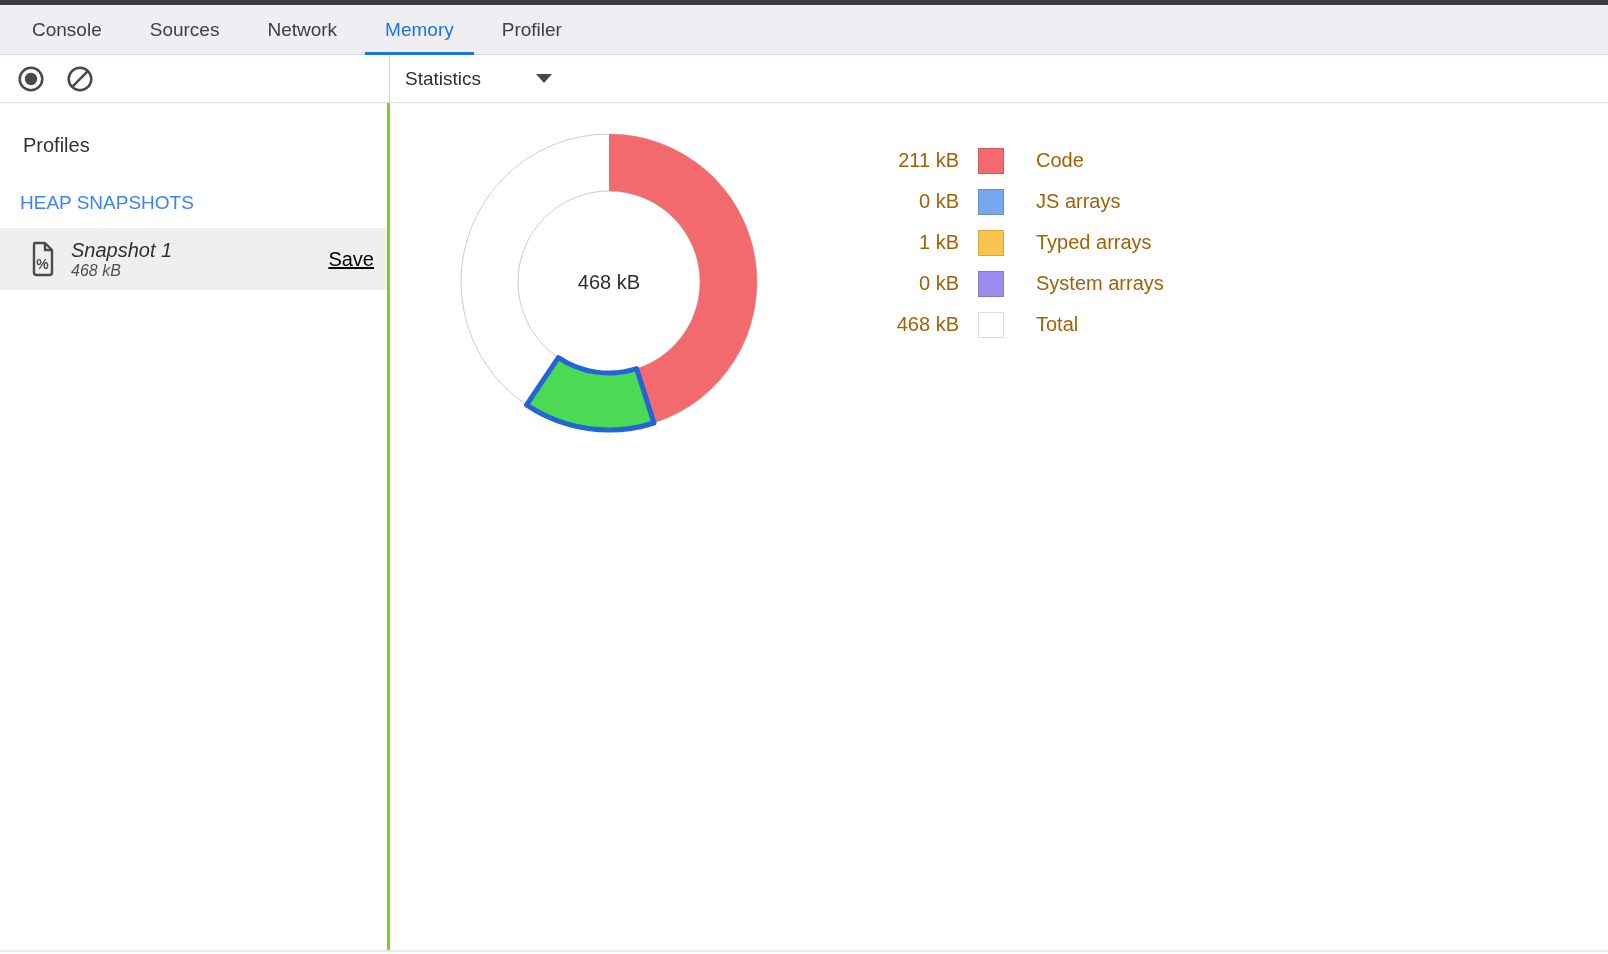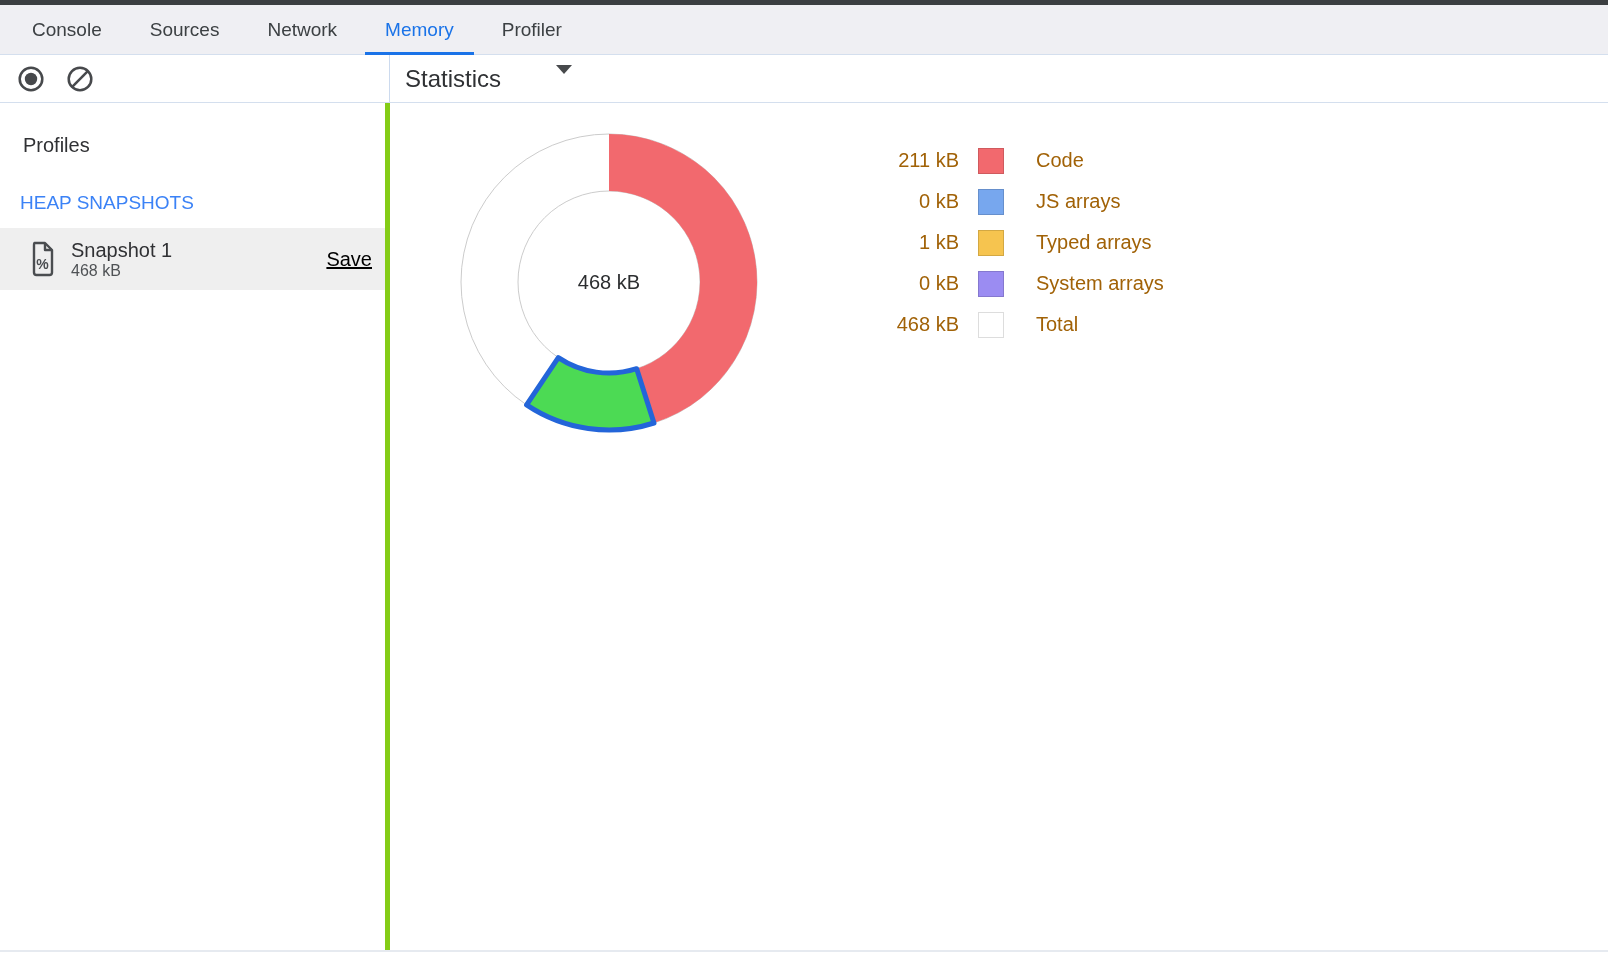--- a/index.html
+++ b/index.html
@@ -18,33 +18,33 @@
   .tab.active { color:#1a73e8; }
   .tab.active::after { content:""; position:absolute; left:0; right:0; bottom:-1px;
                        height:3px; background:#1a73e8; }
 
   
   .toolbar { height:48px; background:#fff; border-bottom:1px solid #d4dfee; display:flex; }
   .toolbar-left { width:390px; border-right:1px solid #ccdaee; display:flex;
                   align-items:center; gap:19px; padding-left:16px; }
   .icon-btn { width:30px; height:30px; display:flex; align-items:center; justify-content:center; }
   .toolbar-right { flex:1; display:flex; align-items:center; padding-left:15px; }
-  .view-selector { display:flex; align-items:flex-start; font-size:24px; color:#2f3134; }
+  .view-selector { display:flex; align-items:center; font-size:19px; color:#2f3134; }
   .dd-caret { width:0; height:0; margin-left:55px; border-left:8px solid transparent;
               border-right:8px solid transparent; border-top:9px solid #47494c; }
 
   
   .content { display:flex; height:849px; position:relative; }
-  .sidebar { width:390px; border-right:5px solid #84cc16; position:relative; }
+  .sidebar { width:390px; border-right:3px solid #84cc16; position:relative; }
   .profiles-title { font-size:20px; color:#303134; margin:31px 0 0 23px; }
   .section-title { font-size:19px; color:#3b82f6; margin:35px 0 0 20px; }
   .snapshot-row { margin-top:14px; height:62px; background:#efefef; display:flex;
                   align-items:center; padding:0 13px 0 30px; }
   .snap-icon { width:26px; height:36px; flex:0 0 auto; }
-  .snap-meta { margin-left:15px; flex:1; }
+  .snap-meta { margin-left:15px; flex:1;font-style:italic; }
   .snap-name { font-size:20px; color:#303134; line-height:23px; }
   .snap-size { font-size:16px; color:#4f5255; line-height:18px; }
   .save-link { font-size:20px; color:#000000; text-decoration:underline; }
 
   .main { flex:1; position:relative; }
   #donut { position:absolute; left:63px; top:23px; }
   #donut text { font-size:20px; fill:#2c2e30; }
 
   
   .legend { position:absolute; left:469px; top:37px; }

